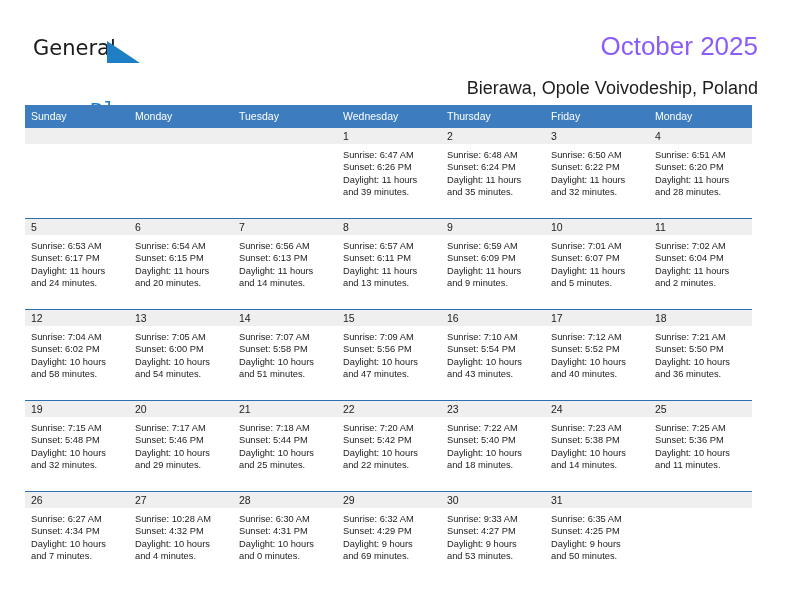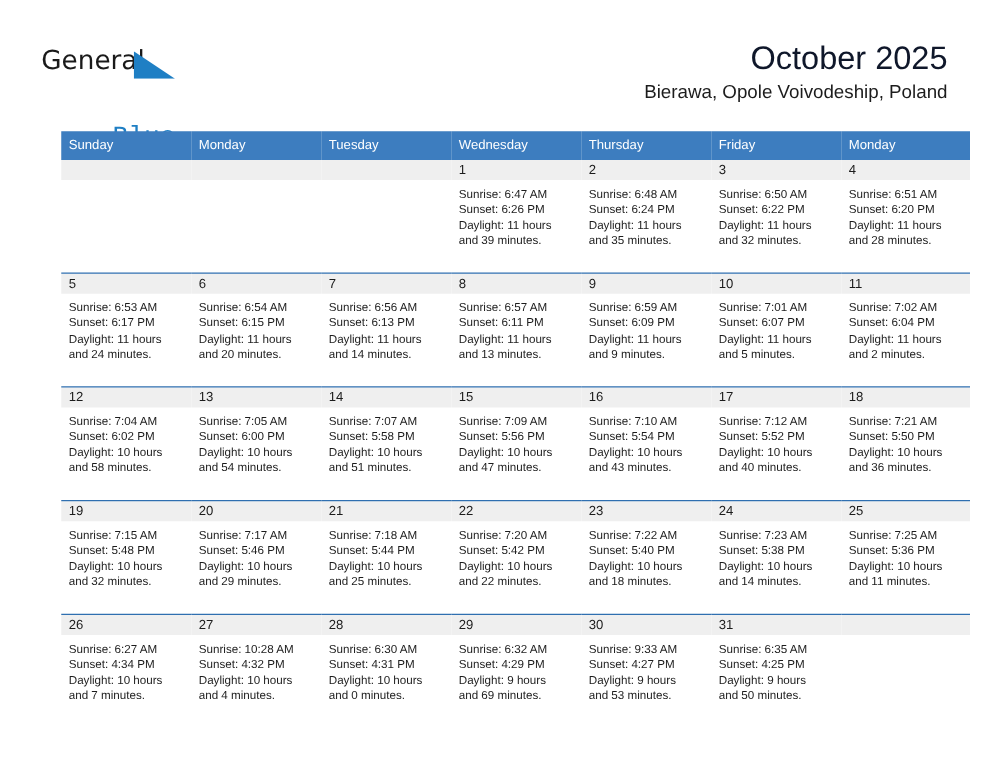--- a/index.html
+++ b/index.html
@@ -65,38 +65,38 @@
   }
 
   .title-block {
     position: absolute;
     right: 34px;
     top: 30px;
     text-align: right;
   }
   .cal-title {
     font-size: 26px;
-    color: #0f172a;
+    color: #8b5cf6;
     font-weight: 400;
     line-height: 32px;
     white-space: nowrap;
   }
   .cal-subtitle {
-    margin-top: 4px;
-    font-size: 15px;
+    margin-top: 18px;
+    font-size: 18px;
     color: #1c1c1c;
     font-weight: 400;
     line-height: 16px;
     white-space: nowrap;
   }
 
   
   .calendar {
     position: absolute;
-    left: 49px;
+    left: 25px;
     top: 105px;
     width: 727px;
     border-collapse: collapse;
     table-layout: fixed;
   }
   .calendar th {
     background: #3d7dbf;
     color: #ffffff;
     font-size: 10.5px;
     font-weight: 400;

